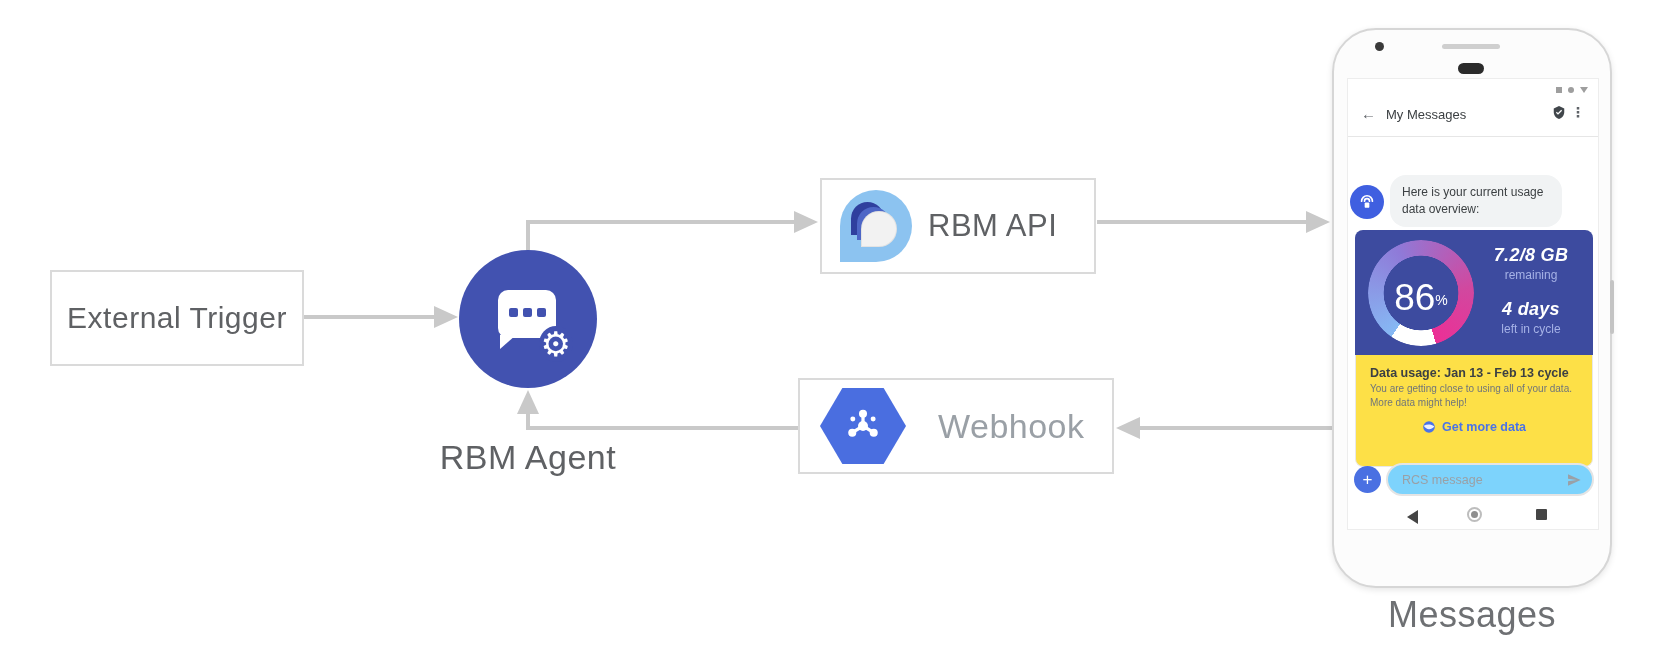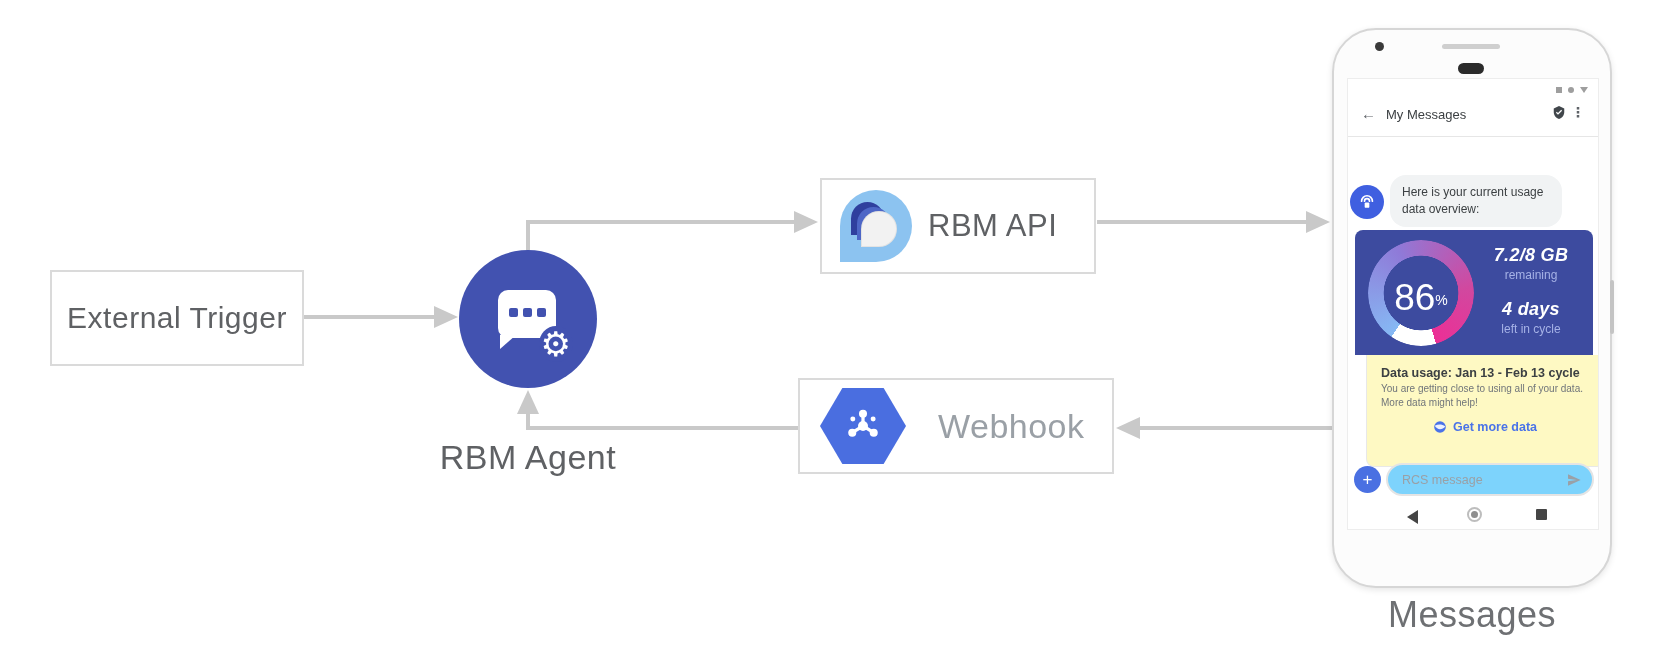--- a/index.html
+++ b/index.html
@@ -82,21 +82,21 @@
            -webkit-mask:radial-gradient(closest-side,transparent 70%,#000 71%);
            mask:radial-gradient(closest-side,transparent 70%,#000 71%); }
   .gauge-pct { position:absolute; inset:0; display:flex; align-items:center; justify-content:center; color:#ffffff; }
   .gauge-pct .big { font-size:37px; font-weight:300;margin-top:10px; }
   .gauge-pct .sml { font-size:14px; margin-top:14px; }
   .card-right { position:absolute; left:120px; right:6px; top:15px; text-align:center; color:#ffffff; }
   .cr-big { font-size:18px; font-weight:bold; letter-spacing:0.3px;font-style:italic; }
   .cr-sml { font-size:12px; color:#a6b2e6; margin-top:2px; }
   .cr-gap { height:17px; }
 
-  .card-bot { position:absolute; left:18px; top:276px; width:238px; height:112px; background:#fef9c3;
+  .card-bot { position:absolute; left:7px; top:276px; width:238px; height:112px; background:#fde047;
               border:1px solid #e8e8e8; border-top:none; border-radius:0 0 8px 8px; padding:11px 14px 0 14px; }
   .cb-title { font-size:12.5px; font-weight:bold; color:#3c4043; }
   .cb-body { font-size:10px; color:#70757a; line-height:1.38; margin-top:2px; }
   .cb-cta { margin-top:10px; display:flex; align-items:center; justify-content:center; gap:6px;
             color:#4a73e8; font-size:12.5px; font-weight:bold; cursor:pointer; }
 
   .plus-btn { position:absolute; left:6px; top:387px; width:27px; height:27px; border-radius:50%; background:#4a70e2;
               color:#fff; font-size:17px; display:flex; align-items:center; justify-content:center; cursor:pointer; }
   .composer { position:absolute; left:38px; top:384px; width:208px; height:33px; border:2px solid #e4e4e4;
               border-radius:17px; background:#7dd3fc; display:flex; align-items:center; padding:0 10px 0 14px; }

